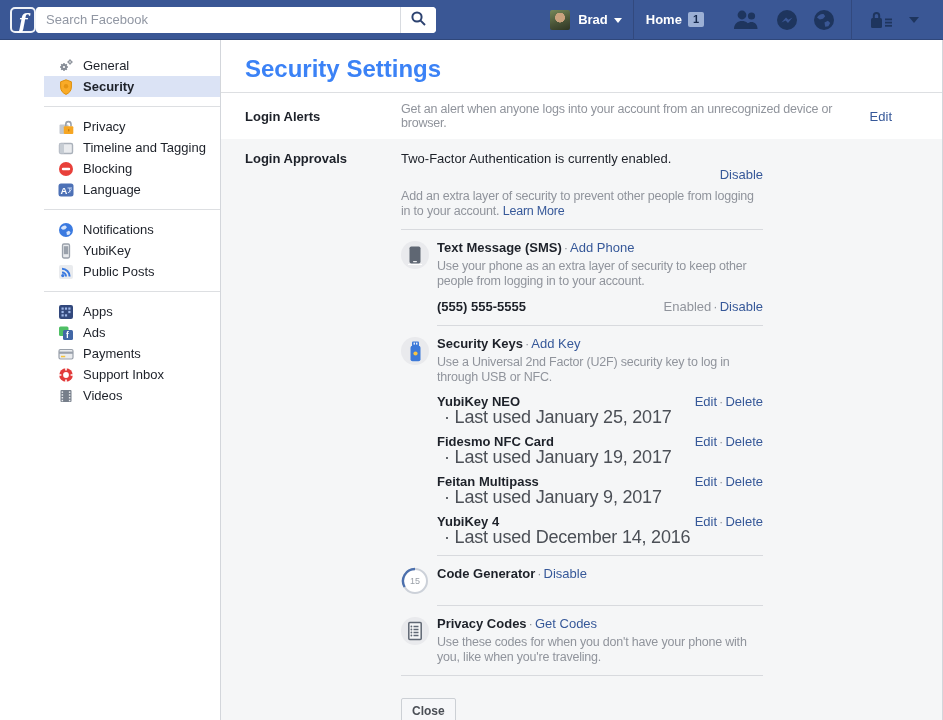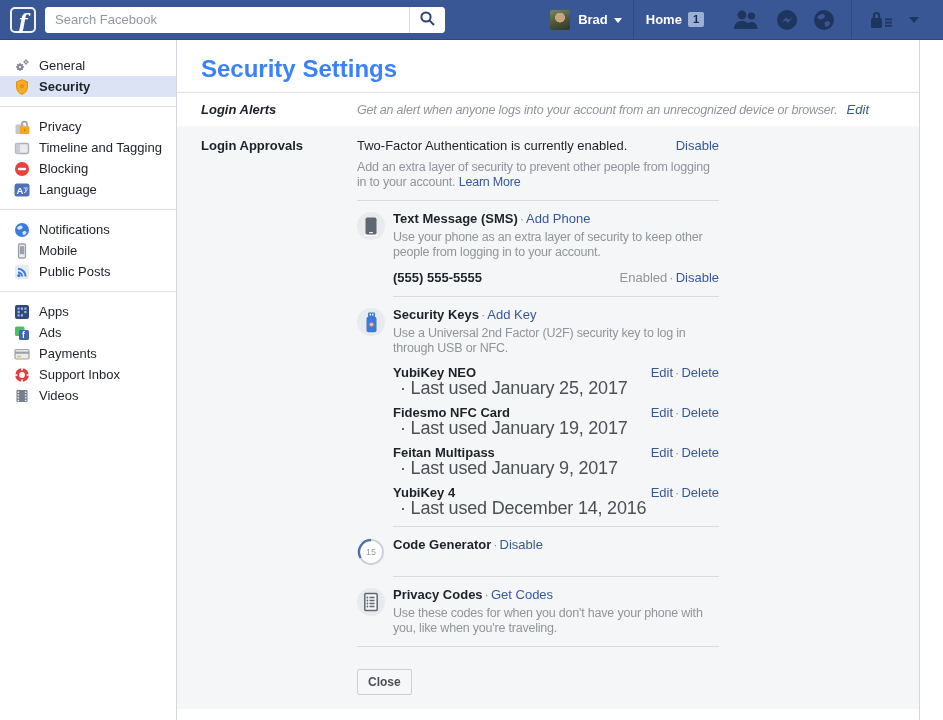--- a/index.html
+++ b/index.html
@@ -4,62 +4,62 @@
 <style>
   * { margin:0; padding:0; box-sizing:border-box; }
   html,body { width:943px; height:720px; overflow:hidden; }
   body { font-family:"Liberation Sans","DejaVu Sans",sans-serif; font-size:13px; color:#1d2129; background:#fff; }
   .interact { cursor:pointer; }
 
   
   .topbar { height:40px; background:#3a5795; border-bottom:1px solid #2f477a; display:flex; align-items:center; padding:0 10px; }
   .fb-logo { width:26px; height:26px; border:2px solid rgba(255,255,255,.92); border-radius:5px; color:#fff; font-weight:bold;
              font-size:21px; line-height:26px; text-align:center; flex-shrink:0; font-family:"DejaVu Serif",serif; font-style:italic; }
-  .search { display:flex; height:26px; width:400px; margin-left:9px; border-radius:4px; overflow:hidden; background:#fff;justify-content:space-between; }
+  .search { display:flex; height:26px; width:400px; margin-left:0; border-radius:4px; overflow:hidden; background:#fff;justify-content:space-between; }
   .search input { flex:1; border:none; outline:none; padding:0 10px; font-size:13px; font-family:inherit; color:#1d2129; }
   .search input::placeholder { color:#9197a3; }
   .search .sbtn { width:36px; background:#fff; border:none; border-left:1px solid #d8dbe0; display:flex; align-items:center; justify-content:center; cursor:pointer; }
   .nav-right { margin-left:auto; display:flex; align-items:center; color:#fff; height:100%; }
   .profile { display:flex; align-items:center; padding:0 11px; height:100%; }
   .avatar { width:20px; height:20px; border-radius:2px; flex-shrink:0;
             background: radial-gradient(circle at 50% 38%, #caa27e 0 30%, rgba(0,0,0,0) 32%), linear-gradient(160deg,#77895a 0%, #4a5538 55%, #2e3524 100%); }
   .profile .pname { font-weight:bold; margin:0 6px 0 8px; }
   .caret-w { width:0; height:0; border:4px solid transparent; border-top:5px solid #fff; margin-top:5px; }
   .caret-n { width:0; height:0; border:5px solid transparent; border-top:6px solid #1e355e; margin-top:6px; }
   .vsep { width:1px; height:40px; background:#32497e; }
   .home { display:flex; align-items:center; font-weight:bold; padding:0 12px; height:100%; }
   .badge { background:#9cb0d5; color:#16294d; font-size:11px; font-weight:bold; border-radius:2px; padding:1px 5px; margin-left:6px; line-height:13px; }
   .hicons { display:flex; align-items:center; gap:15px; padding:0 16px; height:100%; }
   .hicon { display:flex; align-items:center; justify-content:center; cursor:pointer; }
   .shortcuts { display:flex; align-items:center; gap:14px; padding:0 14px 0 18px; height:100%; }
 
   
-  .content { display:flex; height:680px; background:#fff; }
+  .content { display:flex; height:680px; background:#fff;padding-left:44px; }
 
   
   .sidebar { width:177px; border-right:1px solid #d3d6db; padding-top:15px; flex-shrink:0; background:#fff; }
   .side-item { height:21px; display:flex; align-items:center; padding-left:13px; cursor:pointer; }
   .side-item.selected { background:#dbe3f5; font-weight:bold; }
   .sicon { width:17px; height:17px; margin-right:9px; display:flex; align-items:center; justify-content:center; flex-shrink:0; }
   .side-div { height:1px; background:#dddfe2; margin:9px 0; }
 
   
   .main { width:743px; border-right:1px solid #d3d6db; background:#fff; }
   .page-title { font-size:24px; font-weight:bold; color:#3b82f6; margin:18px 0 0 24px; line-height:22px; }
   .hrule { height:1px; background:#dddfe2; margin-top:12px; }
-  .alerts-row { display:flex; align-items:center; padding:9px 50px 9px 24px; background:#fff;font-style:italic; }
+  .alerts-row { display:flex; align-items:center; padding:9px 50px 9px 24px; background:#fff; }
   .row-label { width:156px; flex-shrink:0; font-weight:bold; font-size:13px; }
   .gray { color:#90949c; }
   .blue { color:#365899; cursor:pointer; text-decoration:none; }
   .alerts-desc { font-size:12.5px; letter-spacing:-0.2px; }
   .alerts-action { margin-left:auto; }
 
   .approvals { background:#f5f6f7; height:583px; padding:12px 0 0 24px; display:flex; overflow:hidden; }
   .appr-content { width:362px; }
-  .status-line { display:flex; line-height:16px; }
+  .status-line { display:flex; line-height:16px;flex-direction:column; }
   .status-line .act { margin-left:auto; }
   .para { font-size:12.5px; letter-spacing:-0.2px; line-height:15px; margin-top:6px; }
   .divider { height:1px; background:#d8dade; margin:10px 0; }
   .divider.inset { margin-left:36px; }
 
   .media { display:flex; margin-top:4px; }
   .mcircle { width:28px; height:28px; border-radius:50%; background:#e9eaed; flex-shrink:0; margin-right:8px;
              display:flex; align-items:center; justify-content:center; margin-top:1px; }
   .mcircle.plain { background:transparent; position:relative; }
   .codegen-num { position:absolute; left:0; top:9px; width:28px; text-align:center; font-size:9px; color:#9aa0a8; }
@@ -244,21 +244,21 @@
         </span>
         <span>Notifications</span>
       </div>
       <div class="side-item">
         <span class="sicon">
           <svg width="16" height="16" viewBox="0 0 16 16">
               <rect x="4.5" y="1" width="7" height="14" rx="1.4" fill="#e9ebee" stroke="#9aa1ab" stroke-width="1.3"></rect>
               <rect x="5.8" y="3.2" width="4.4" height="8" fill="#9aa1ab"></rect>
             </svg>
         </span>
-        <span>Mobile</span>
+        <span>YubiKey</span>
       </div>
       <div class="side-item">
         <span class="sicon">
           <svg width="16" height="16" viewBox="0 0 16 16">
               <rect x="1" y="1" width="14" height="14" rx="2" fill="#e9ebee"></rect>
               <g stroke="#3b7ae0" stroke-width="2" fill="none">
                 <path d="M4 12 a8 8 0 0 1 8 -8" opacity="0"></path>
                 <path d="M4 8.5 a4 4 0 0 1 4 4"></path>
                 <path d="M4 4.8 a7.6 7.6 0 0 1 7.6 7.6"></path>
               </g>

